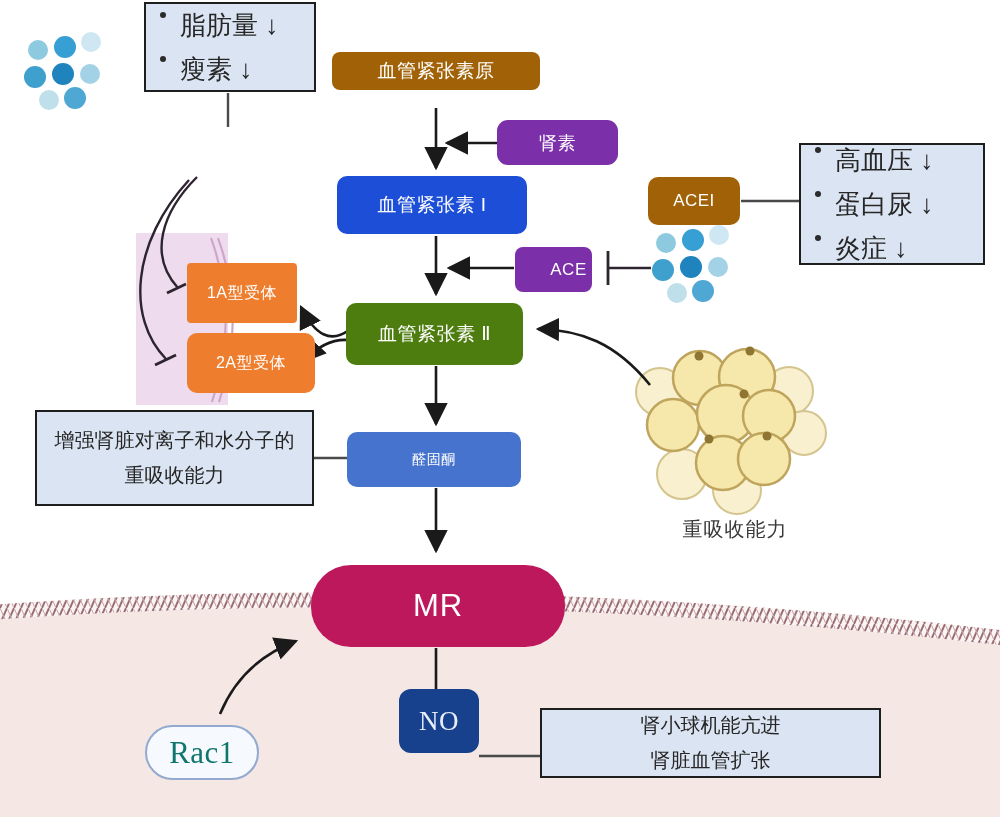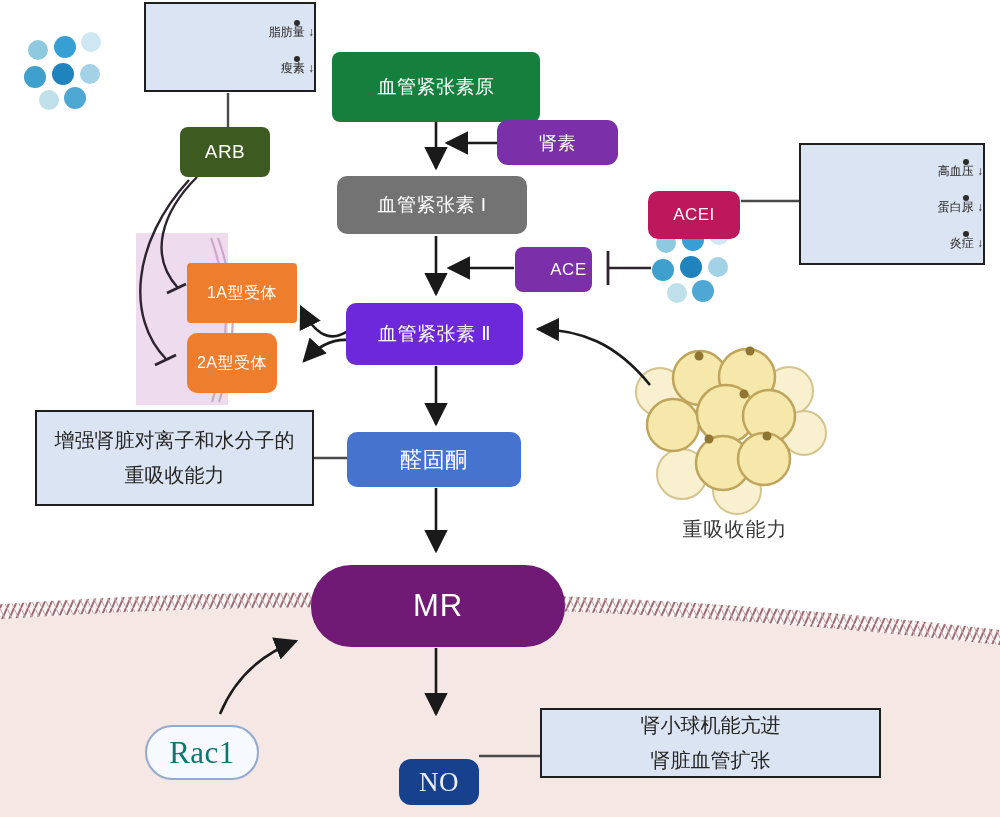--- a/index.html
+++ b/index.html
@@ -9,35 +9,35 @@
   }
   .canvas svg.bg{position:absolute;left:0;top:0;z-index:0;}
   .node{
     position:absolute;z-index:2;display:flex;align-items:center;justify-content:center;
     color:#ffffff;text-align:center;box-sizing:border-box;letter-spacing:.5px;
   }
   .callout{
     position:absolute;z-index:2;background:#dbe4f2;border:2px solid #1e1e1e;
     color:#262626;box-sizing:border-box;display:flex;flex-direction:column;justify-content:center;
   }
-  .callout .item{display:flex;align-items:flex-end;font-size:12px;line-height:1;margin:9px 0 9px 14px;flex-direction:column;}
+  .callout .item{display:flex;align-items:flex-start;font-size:26px;line-height:1;margin:9px 0 9px 14px;}
   .callout .item .dot{width:6px;height:6px;border-radius:50%;background:#2b2b2b;margin-right:14px;flex:0 0 auto;}
   .callout.centered{align-items:center;text-align:center;font-size:20px;line-height:1.75;}
-  #node-angiotensinogen{left:332px;top:52px;width:208px;height:70px;background:#15803d;border-radius:8px;font-size:19px;}
+  #node-angiotensinogen{left:332px;top:52px;width:208px;height:38px;background:#a16207;border-radius:8px;font-size:19px;}
   #node-renin{left:497px;top:120px;width:121px;height:45px;background:#7b2fa8;border-radius:11px;font-size:18px;}
-  #node-angiotensin1{left:337px;top:176px;width:190px;height:58px;background:#737373;border-radius:10px;font-size:19px;}
+  #node-angiotensin1{left:337px;top:176px;width:190px;height:58px;background:#1d4ed8;border-radius:10px;font-size:19px;}
   #node-ace{left:515px;top:247px;width:77px;height:45px;background:#7b2fa8;border-radius:8px;font-size:17px;padding-left:30px;}
-  #node-acei{left:648px;top:177px;width:92px;height:48px;background:#be185d;border-radius:10px;font-size:17px;margin-top:14px;}
-  #node-angiotensin2{left:346px;top:303px;width:177px;height:62px;background:#6d28d9;border-radius:10px;font-size:19px;}
+  #node-acei{left:648px;top:177px;width:92px;height:48px;background:#a16207;border-radius:10px;font-size:17px;}
+  #node-angiotensin2{left:346px;top:303px;width:177px;height:62px;background:#4d7c0f;border-radius:10px;font-size:19px;}
   #node-receptor1a{left:187px;top:263px;width:110px;height:60px;background:#ee7d2e;border-radius:4px;font-size:16px;}
-  #node-receptor2a{left:187px;top:333px;width:90px;height:60px;background:#ee7d2e;border-radius:10px;font-size:16px;}
+  #node-receptor2a{left:187px;top:333px;width:128px;height:60px;background:#ee7d2e;border-radius:10px;font-size:16px;}
   #node-arb{left:180px;top:127px;width:90px;height:50px;background:#3d5a20;border-radius:8px;font-size:19px;}
-  #node-aldosterone{left:347px;top:432px;width:174px;height:55px;background:#4673cd;border-radius:10px;font-size:22px;}
-  #node-mr{left:311px;top:565px;width:254px;height:82px;background:#701a75;border-radius:40px;font-size:31px;letter-spacing:1px;}
-  #node-no{left:399px;top:759px;width:80px;height:46px;background:#17418c;border-radius:12px;
+  #node-aldosterone{left:347px;top:432px;width:174px;height:55px;background:#4673cd;border-radius:10px;font-size:14px;}
+  #node-mr{left:311px;top:565px;width:254px;height:82px;background:#be185d;border-radius:40px;font-size:31px;letter-spacing:1px;}
+  #node-no{left:399px;top:689px;width:80px;height:64px;background:#17418c;border-radius:12px;
            font-family:"Liberation Serif","DejaVu Serif",serif;font-size:27px;color:#e9eef9;}
   #node-rac1{left:145px;top:725px;width:114px;height:55px;background:#f6fafe;border:2.5px solid #93a9cf;
              border-radius:28px;font-family:"Liberation Serif","DejaVu Serif",serif;font-size:31px;color:#0f766e;}
   #callout-arb{left:144px;top:2px;width:172px;height:90px;}
   #callout-acei{left:799px;top:143px;width:186px;height:122px;}
   #callout-aldosterone{left:35px;top:410px;width:279px;height:96px;}
   #callout-no{left:540px;top:708px;width:341px;height:70px;}
   #adipose-label{position:absolute;z-index:2;left:650px;top:516px;width:170px;text-align:center;
                  font-size:20px;color:#3a3a3a;letter-spacing:1px;}
 </style>
@@ -179,21 +179,20 @@
   </div>
 
   <div class="node" id="node-angiotensinogen">血管紧张素原</div>
   <div class="node" id="node-renin">肾素</div>
   <div class="node" id="node-angiotensin1">血管紧张素 I</div>
   <div class="node" id="node-ace">ACE</div>
   <div class="node" id="node-acei">ACEI</div>
   <div class="node" id="node-angiotensin2">血管紧张素 Ⅱ</div>
   <div class="node" id="node-receptor1a">1A型受体</div>
   <div class="node" id="node-receptor2a">2A型受体</div>
-  <div class="node" id="node-arb">ARB</div>
   <div class="node" id="node-aldosterone">醛固酮</div>
   <div class="node" id="node-mr">MR</div>
   <div class="node" id="node-no">NO</div>
   <div class="node" id="node-rac1">Rac1</div>
 
   <div id="adipose-label">重吸收能力</div>
 
 </div>
 
 </body></html>

